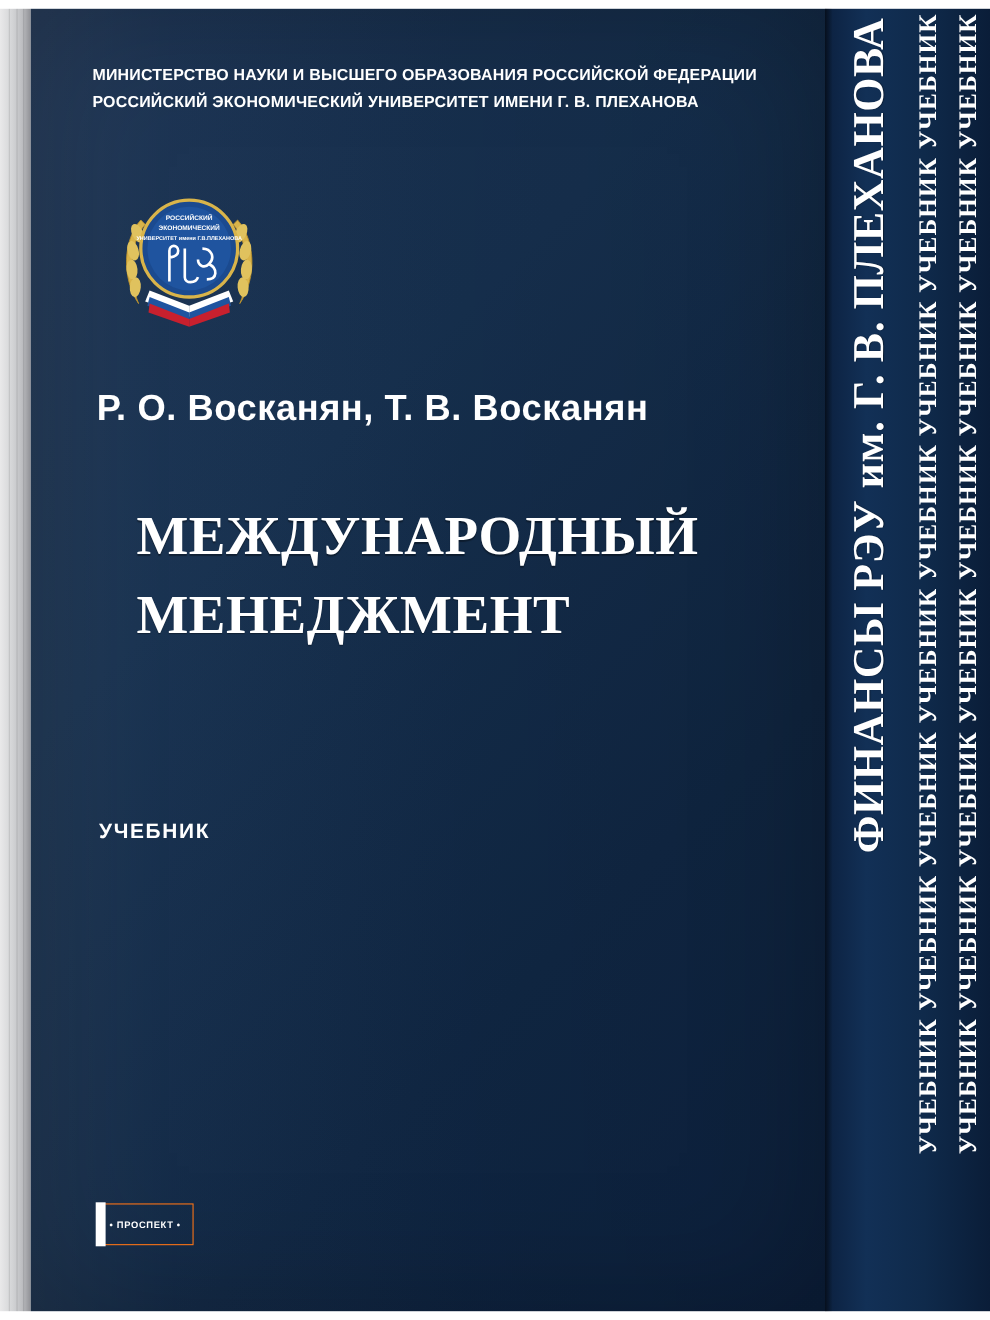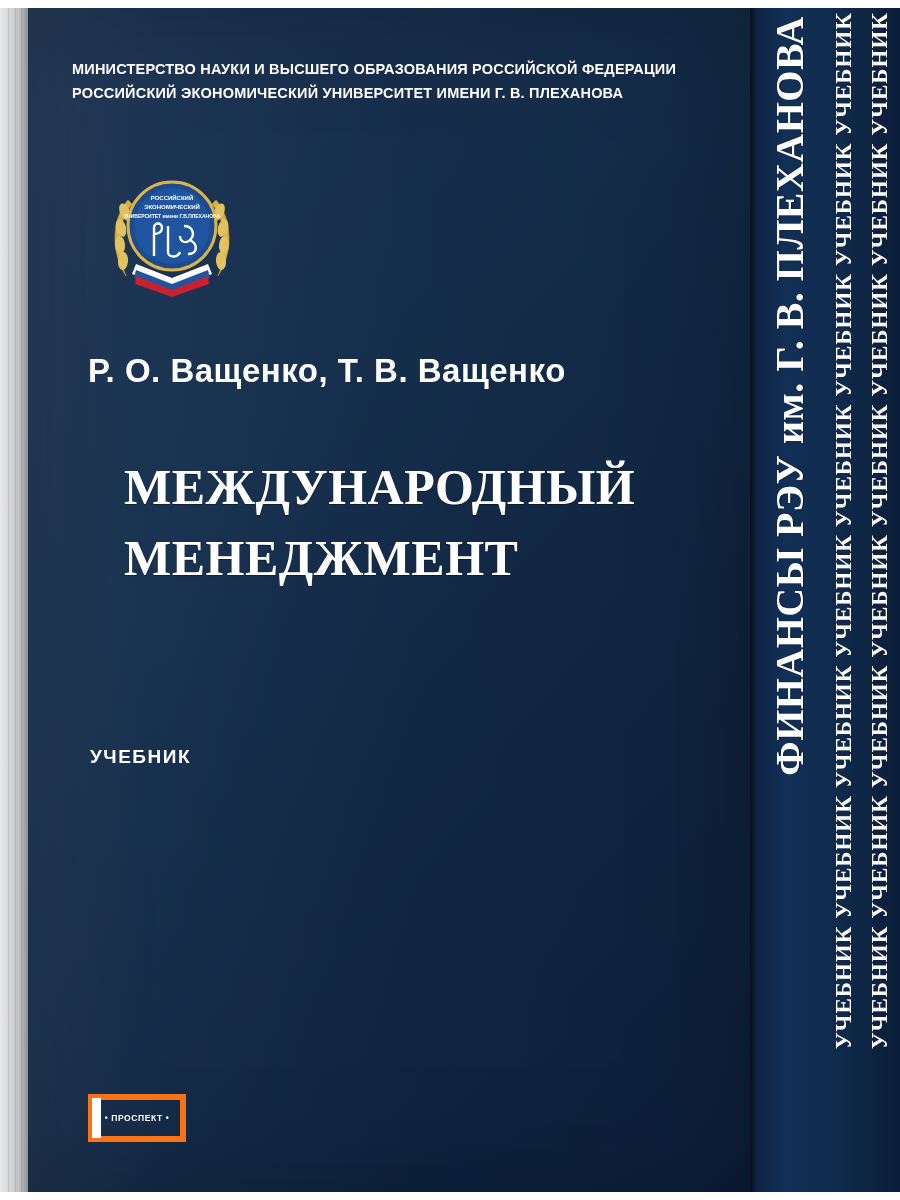--- a/index.html
+++ b/index.html
@@ -65,21 +65,21 @@
     position: absolute;
     left: 750px;
     top: 8px;
     width: 7px;
     height: 1184px;
     background: linear-gradient(90deg, rgba(0,0,0,0.55), rgba(0,0,0,0.0));
   }
   
   .ministry {
     position: absolute;
-    left: 72px;
+    left: 84px;
     top: 58px;
     width: 640px;
     color: #ffffff;
     font-size: 14.5px;
     font-weight: bold;
     letter-spacing: 0.2px;
     line-height: 1.65;
     text-align: left;
   }
   .ministry div { white-space: nowrap; }
@@ -128,21 +128,21 @@
     font-weight: bold;
     letter-spacing: 1.5px;
   }
   
   .publisher {
     position: absolute;
     left: 88px;
     top: 1094px;
     width: 86px;
     height: 36px;
-    border: 6px solid #f97316;
+    border: 1px solid #f97316;
     display: flex;
     align-items: center;
     justify-content: center;
   }
   .publisher .pub-text {
     color: #ffffff;
     font-size: 8.5px;
     font-weight: bold;
     letter-spacing: 0.6px;
     white-space: nowrap;
@@ -261,21 +261,21 @@
         <path d="M44 104 L80 118 L80 128 L40 114 Z" fill="#ffffff"></path>
         <path d="M44 110 L80 124 L80 131 L42 118 Z" fill="#1f549f"></path>
         <path d="M44 116 L80 130 L80 137 L43 124 Z" fill="#c8202e"></path>
         <path d="M116 104 L80 118 L80 128 L120 114 Z" fill="#ffffff"></path>
         <path d="M116 110 L80 124 L80 131 L118 118 Z" fill="#1f549f"></path>
         <path d="M116 116 L80 130 L80 137 L117 124 Z" fill="#c8202e"></path>
       </g>
     </svg>
   </div>
 
-  <div class="authors">Р. О. Ващенко, Т. В. Ващенко</div>
+  <div class="authors">Р. О. Восканян, Т. В. Восканян</div>
 
   <div class="title">
     <div>МЕЖДУНАРОДНЫЙ</div>
     <div>МЕНЕДЖМЕНТ</div>
   </div>
 
   <div class="subtitle">УЧЕБНИК</div>
 
   <div class="publisher">
     <div class="pub-bar"></div>

